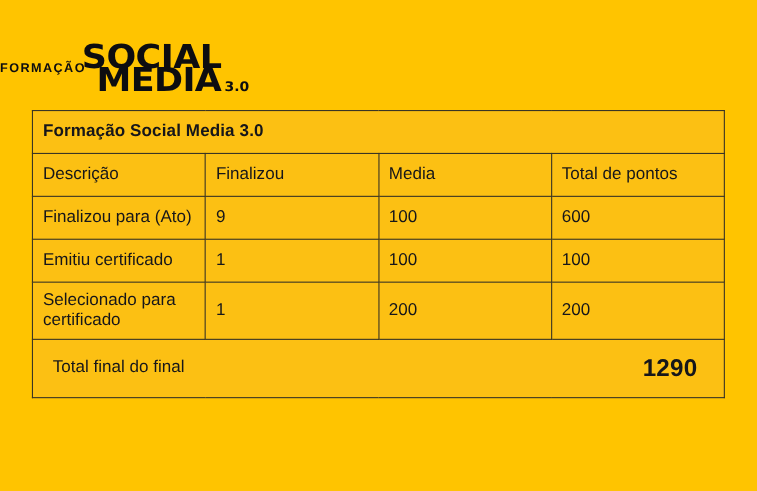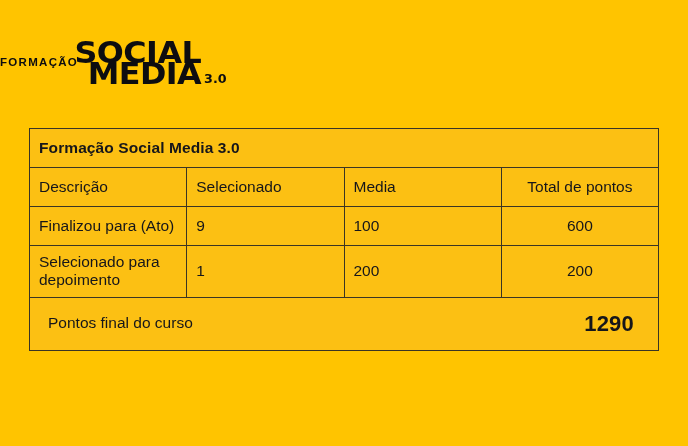--- a/index.html
+++ b/index.html
@@ -62,21 +62,21 @@
     bottom: 1px;
     letter-spacing: 0;
     transform: scaleX(1);
     color: #0d0d10;
   }
 
   
   .table-wrap {
     position: absolute;
     left: 29px;
-    top: 128px;
+    top: 100px;
     width: 630px;
   }
   table.points {
     width: 100%;
     border-collapse: collapse;
     background: #FCC013;
     table-layout: fixed;
   }
   table.points td {
     border: 1.3px solid #3a3524;
@@ -90,21 +90,21 @@
   td.title-cell {
     font-weight: bold;
     font-size: 15.5px;
     letter-spacing: 0.1px;
     padding-top: 9px;
     padding-bottom: 9px;
   }
   td.col-desc  { width: 202px; margin-left: 31px; }
   td.col-qtd   { width: 124px; }
   td.col-pts   { width: 137px; }
-  td.col-total { width: 167px; text-align: center; }
+  td.col-total { width: 167px; }
 
   tr.row-tall td { padding-top: 7px; padding-bottom: 7px; }
 
   .total-row td {
     padding: 0;
     height: 36px;
   }
   .total-inner {
     display: flex;
     align-items: center;
@@ -140,45 +140,51 @@
 
 <div class="table-wrap">
   <table class="points">
     <tbody>
       <tr>
         <td class="title-cell" colspan="4">Formação Social Media 3.0</td>
       </tr>
 
       <tr>
         <td class="col-desc">Descrição</td>
-        <td class="col-qtd">Selecionado</td>
+        <td class="col-qtd">Finalizou</td>
         <td class="col-pts">Media</td>
         <td class="col-total">Total de pontos</td>
       </tr>
 
       <tr>
         <td class="col-desc">Finalizou para (Ato)</td>
         <td class="col-qtd">9</td>
         <td class="col-pts">100</td>
         <td class="col-total">600</td>
       </tr>
 
+      <tr>
+        <td class="col-desc">Emitiu certificado</td>
+        <td class="col-qtd">1</td>
+        <td class="col-pts">100</td>
+        <td class="col-total">100</td>
+      </tr>
 
 
       <tr class="row-tall">
         <td class="col-desc two-line">Selecionado para
-depoimento</td>
+certificado</td>
         <td class="col-qtd">1</td>
         <td class="col-pts">200</td>
         <td class="col-total">200</td>
       </tr>
 
       <tr class="total-row">
         <td colspan="4">
           <div class="total-inner">
-            <span class="total-label">Pontos final do curso</span>
+            <span class="total-label">Total final do final</span>
             <span class="total-value">1290</span>
           </div>
         </td>
       </tr>
     </tbody>
   </table>
 </div>
 
 </body></html>

